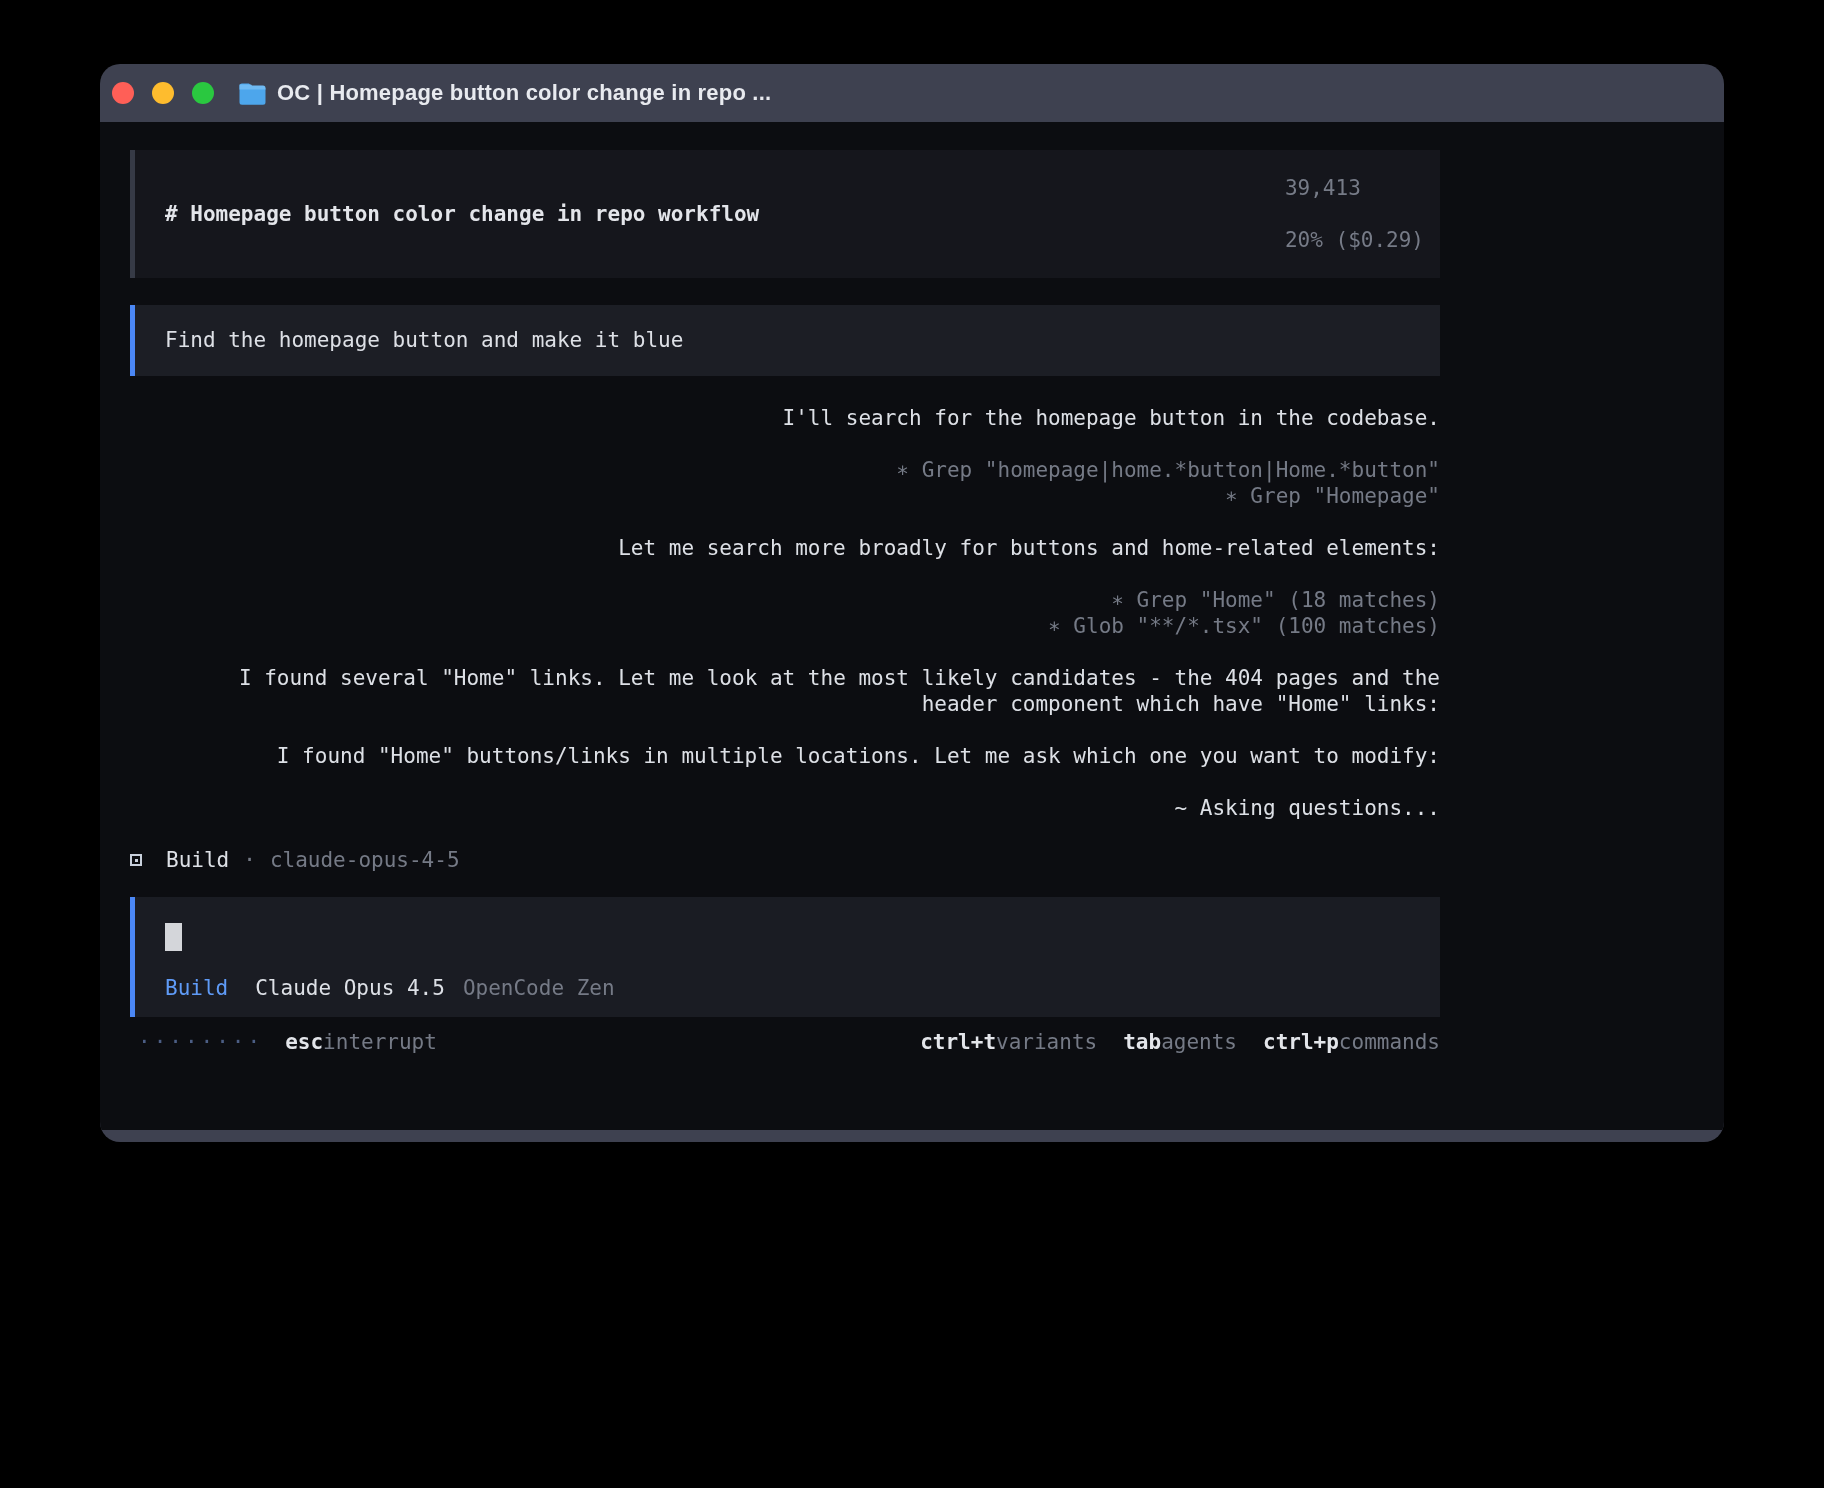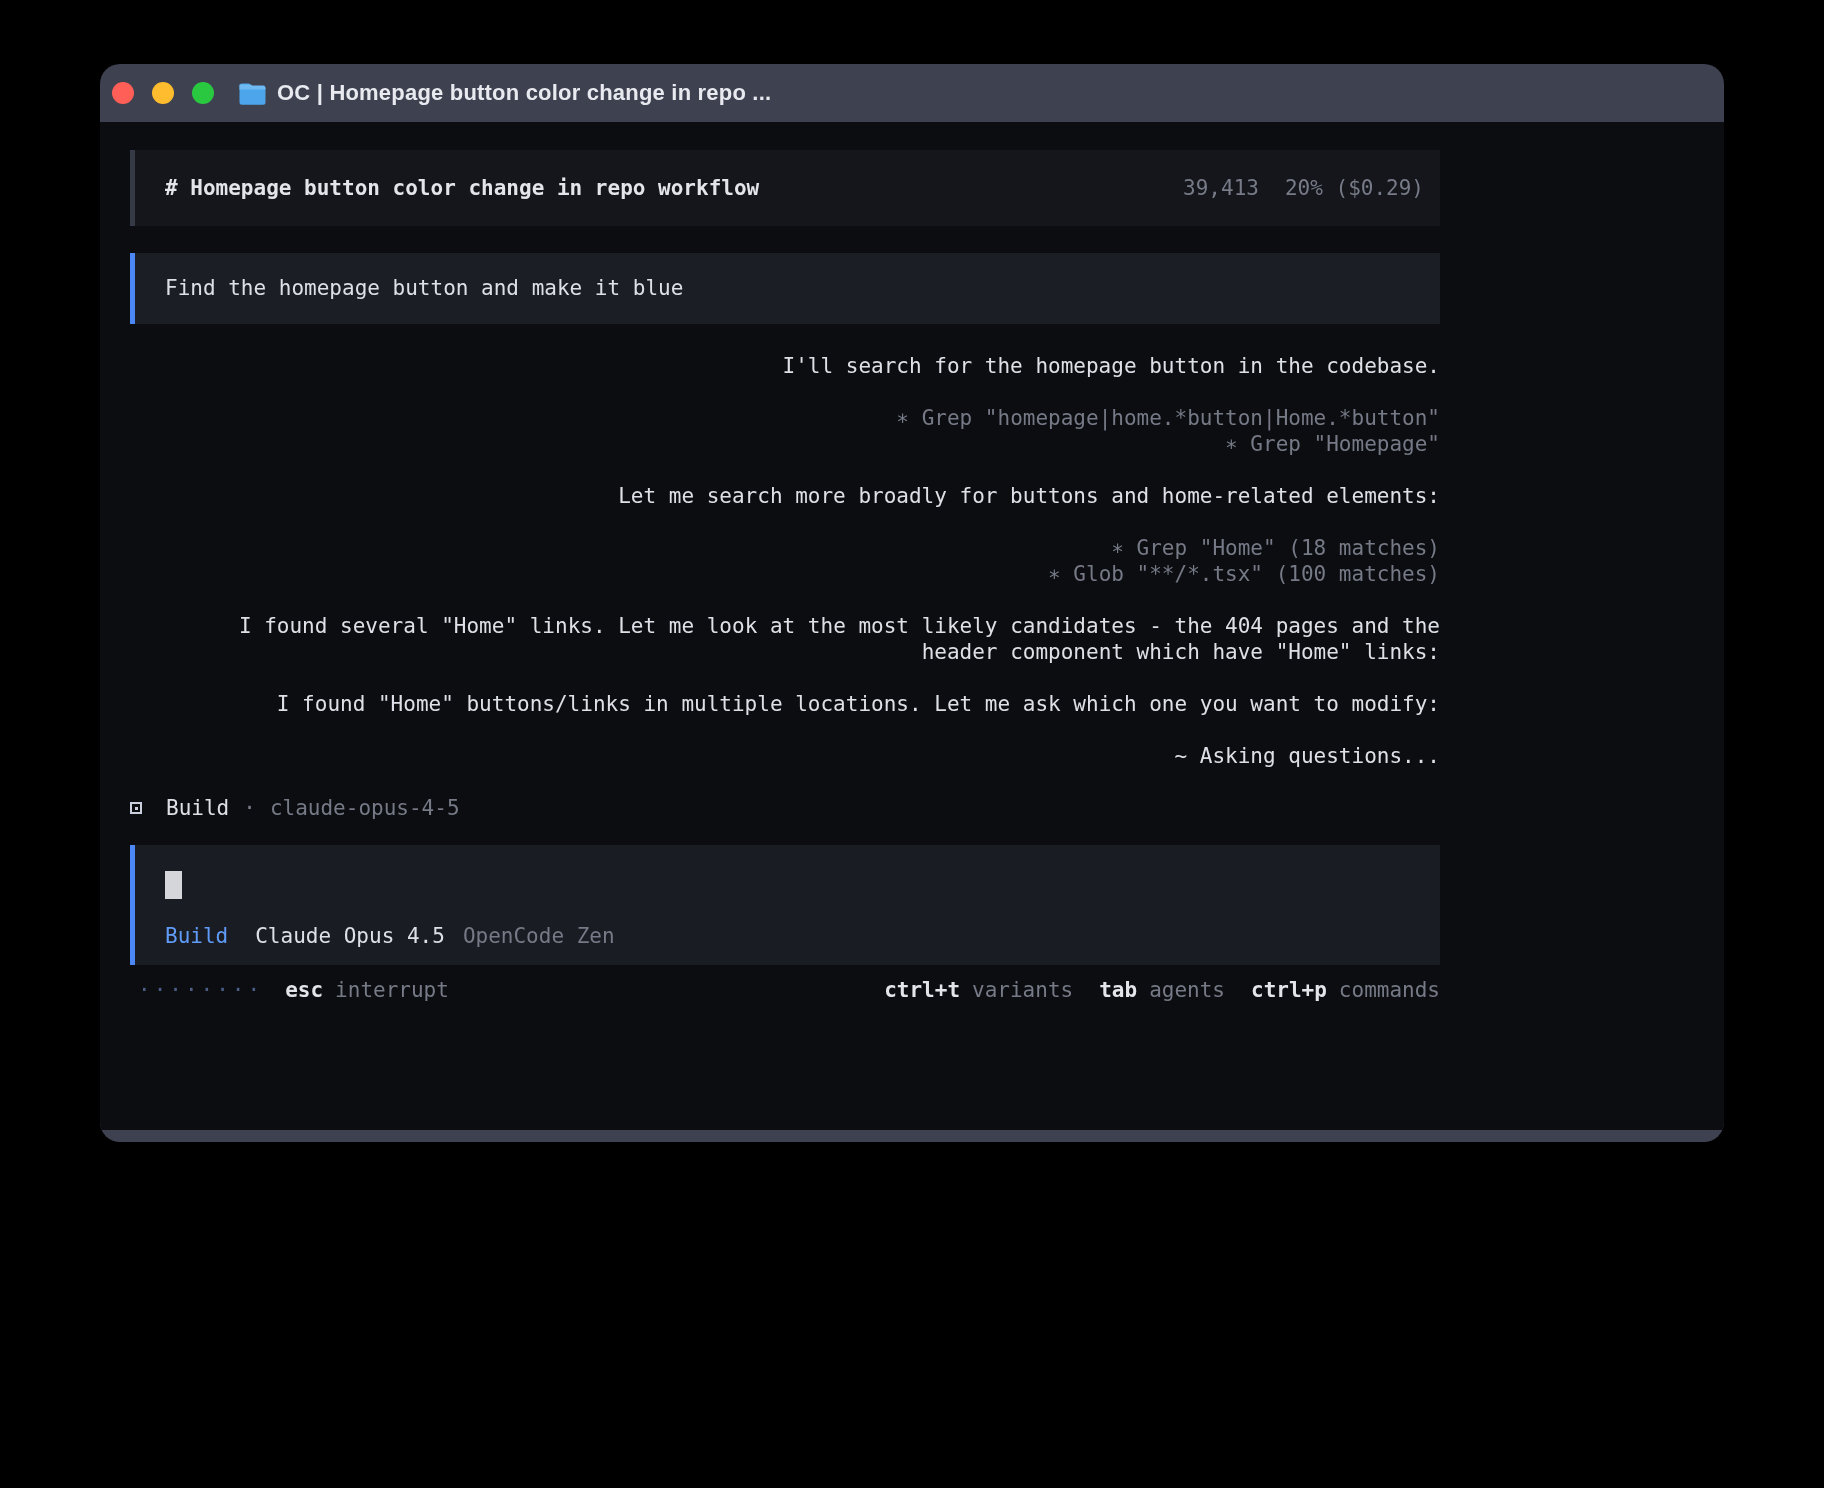--- a/index.html
+++ b/index.html
@@ -44,21 +44,21 @@
   .w { color: #dde0e6; }
   .g { color: #757a86; }
   .blue { color: #5f9bf7; }
 
   .header-block {
     display: flex; justify-content: space-between; align-items: center;
     background: #15161c; border-left: 5px solid #363a46;
     padding: 25px 16px 25px 30px;
   }
   .hdr-title { font-weight: bold; color: #e3e5ea; white-space: pre; }
-  .hdr-stats { display: flex; gap: 26px; color: #767b87; white-space: pre; }
+  .hdr-stats { display: flex; gap: 26px; color: #767b87; white-space: pre; flex-direction: column; }
 
   .user-block {
     margin-top: 27px;
     background: #1c1e25; border-left: 5px solid #4b87f5;
     padding: 22px 16px 23px 30px;
   }
   .user-block span { color: #dde0e6; white-space: pre; }
 
   .body { margin-top: 29px; text-align: right; }
   .para { margin-bottom: 26px; }
@@ -83,21 +83,21 @@
   .input-meta { margin-top: 24px; display: flex; white-space: pre; }
   .input-meta .model { margin-left: 27px; }
   .input-meta .provider { margin-left: 18px; }
 
   .statusbar {
     margin-top: 12px; width: 1310px;
     display: flex; justify-content: space-between; align-items: center;
   }
   .sb-left { display: flex; align-items: center; gap: 22px; margin-left: 8px; }
   .spinner { color: #4c5e85; letter-spacing: 3px; white-space: pre; }
-  .hint { display: flex; gap: 12px; white-space: pre; }
+  .hint { display: flex; white-space: pre; }
   .key { font-weight: bold; color: #e3e5ea; }
   .sb-right { display: flex; gap: 26px; }
 </style>
 </head>
 <body>
 
 <div class="window">
 
   <div class="titlebar">
     <div class="lights">

